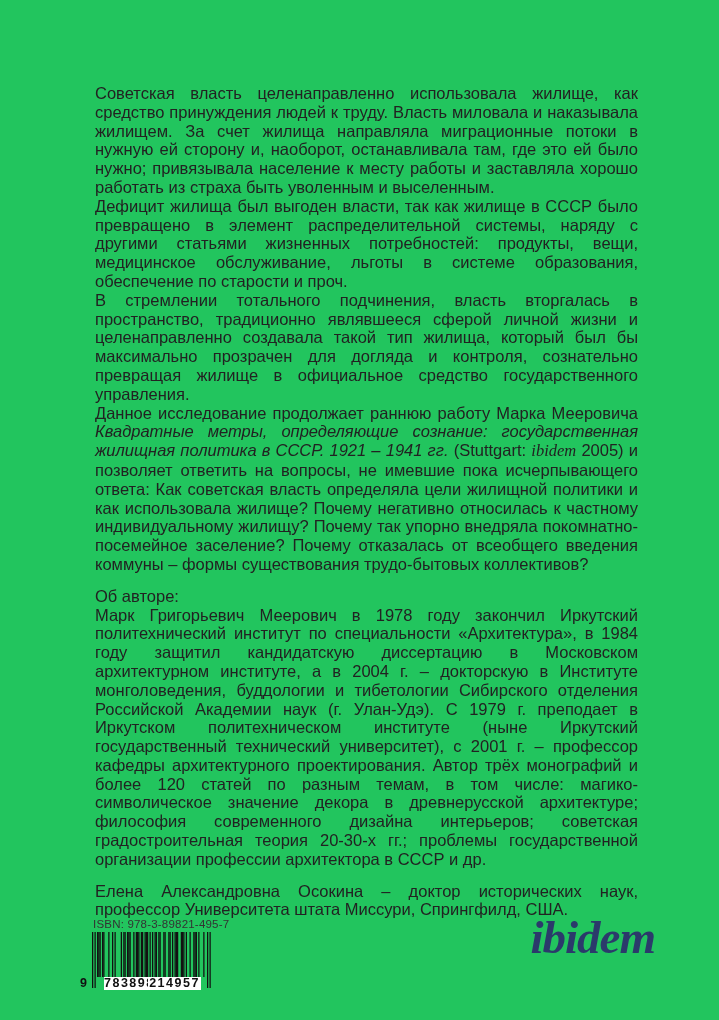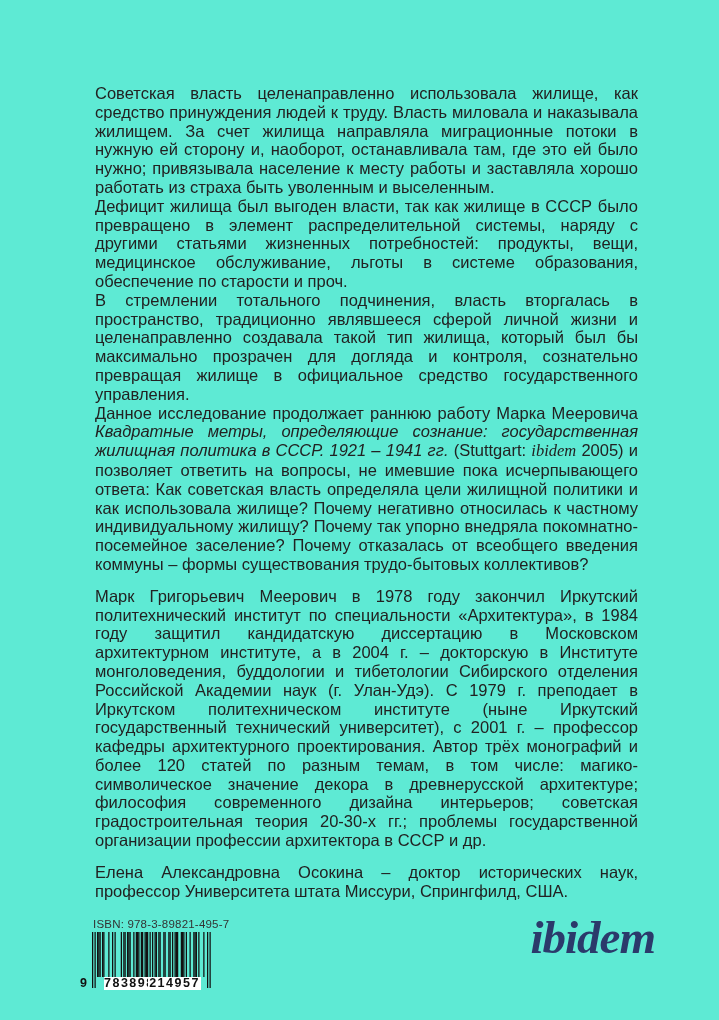--- a/index.html
+++ b/index.html
@@ -4,21 +4,21 @@
 <style>
   html, body {
     margin: 0;
     padding: 0;
     background: #ffffff;
   }
   .page {
     position: relative;
     width: 719px;
     height: 1020px;
-    background: #5eead4;
+    background: #22c55e;
     overflow: hidden;
     font-family: "Liberation Sans", sans-serif;
     text-decoration: underline;
   }
   .body-text {
     position: absolute;
     left: 95px;
     top: 84px;
     width: 543px;
     color: #222222;
@@ -96,20 +96,21 @@
 <body>
 
 <div class="page">
 
   <div class="body-text">
       <p class="para"><span>Советская власть целенаправленно использовала жилище, как средство принуждения людей к труду. Власть миловала и наказывала жилищем. За счет жилища направляла миграционные потоки в нужную ей сторону и, наоборот, останавливала там, где это ей было нужно; привязывала население к месту работы и заставляла хорошо работать из страха быть уволенным и выселенным.</span></p>
       <p class="para"><span>Дефицит жилища был выгоден власти, так как жилище в СССР было превращено в элемент распределительной системы, наряду с другими статьями жизненных потребностей: продукты, вещи, медицинское обслуживание, льготы в системе образования, обеспечение по старости и проч.</span></p>
       <p class="para"><span>В стремлении тотального подчинения, власть вторгалась в пространство, традиционно являвшееся сферой личной жизни и целенаправленно создавала такой тип жилища, который был бы максимально прозрачен для догляда и контроля, сознательно превращая жилище в официальное средство государственного управления.</span></p>
       <p class="para"><span>Данное исследование продолжает раннюю работу Марка Мееровича </span><span class="seg-italic">Квадратные метры, определяющие сознание: государственная жилищная политика в СССР. 1921 – 1941 гг.</span><span> (Stuttgart: </span><span class="seg-serif-italic">ibidem</span><span> 2005) и позволяет ответить на вопросы, не имевшие пока исчерпывающего ответа: Как советская власть определяла цели жилищной политики и как использовала жилище? Почему негативно относилась к частному индивидуальному жилищу? Почему так упорно внедряла покомнатно-посемейное заселение? Почему отказалась от всеобщего введения коммуны – формы существования трудо-бытовых коллективов?</span></p>
       <div class="gap"></div>
+      <p class="para"><span>Об авторе:</span></p>
       <p class="para"><span>Марк Григорьевич Меерович в 1978 году закончил Иркутский политехнический институт по специальности «Архитектура», в 1984 году защитил кандидатскую диссертацию в Московском архитектурном институте, а в 2004 г. – докторскую в Институте монголоведения, буддологии и тибетологии Сибирского отделения Российской Академии наук (г. Улан-Удэ). С 1979 г. преподает в Иркутском политехническом институте (ныне Иркутский государственный технический университет), с 2001 г. – профессор кафедры архитектурного проектирования. Автор трёх монографий и более 120 статей по разным темам, в том числе: магико-символическое значение декора в древнерусской архитектуре; философия современного дизайна интерьеров; советская градостроительная теория 20-30-х гг.; проблемы государственной организации профессии архитектора в СССР и др.</span></p>
       <div class="gap"></div>
       <p class="para"><span>Елена Александровна Осокина – доктор исторических наук, профессор Университета штата Миссури, Спрингфилд, США.</span></p>
     </div>
 
   <div class="isbn">ISBN: 978-3-89821-495-7</div>
 
   <div class="barcode">
     <svg width="119" height="56" viewBox="0 0 119 56">
         <rect x="0.00" y="0" width="1.25" height="56" fill="#111111"></rect>

